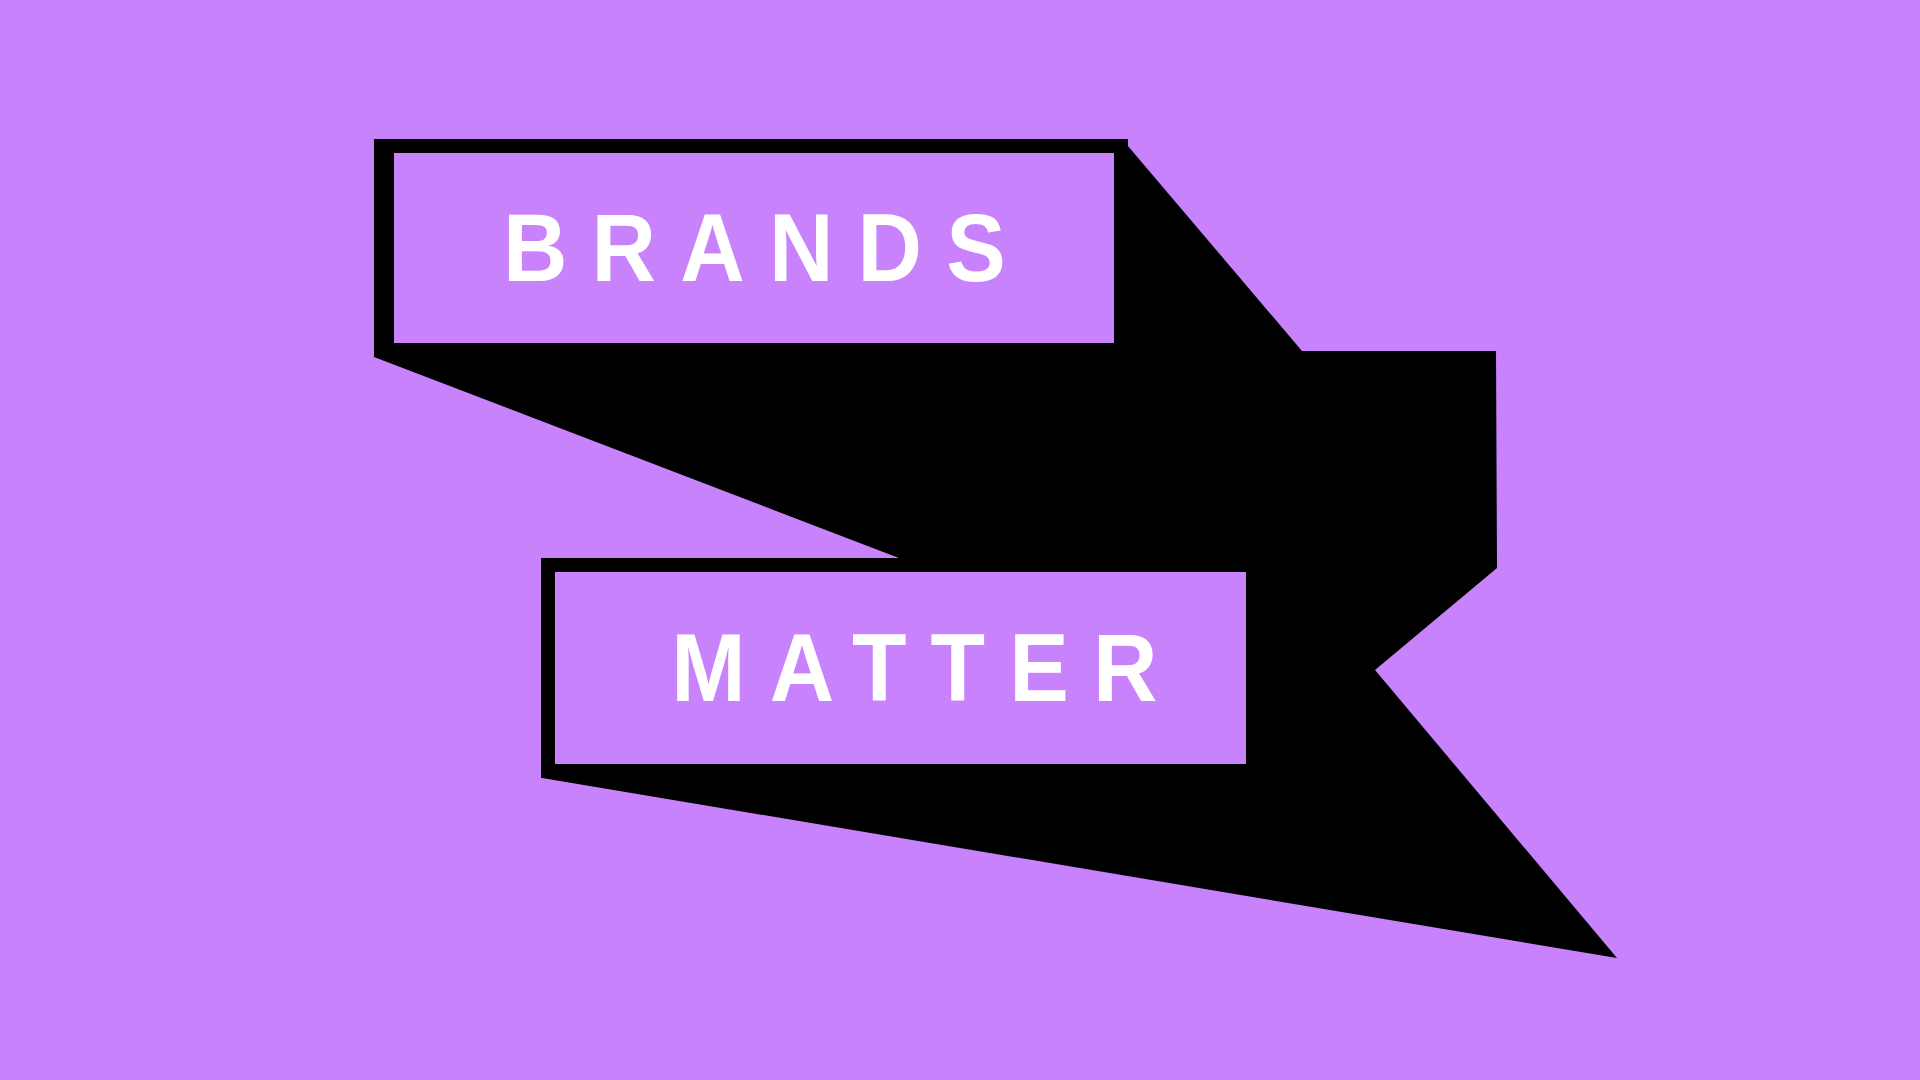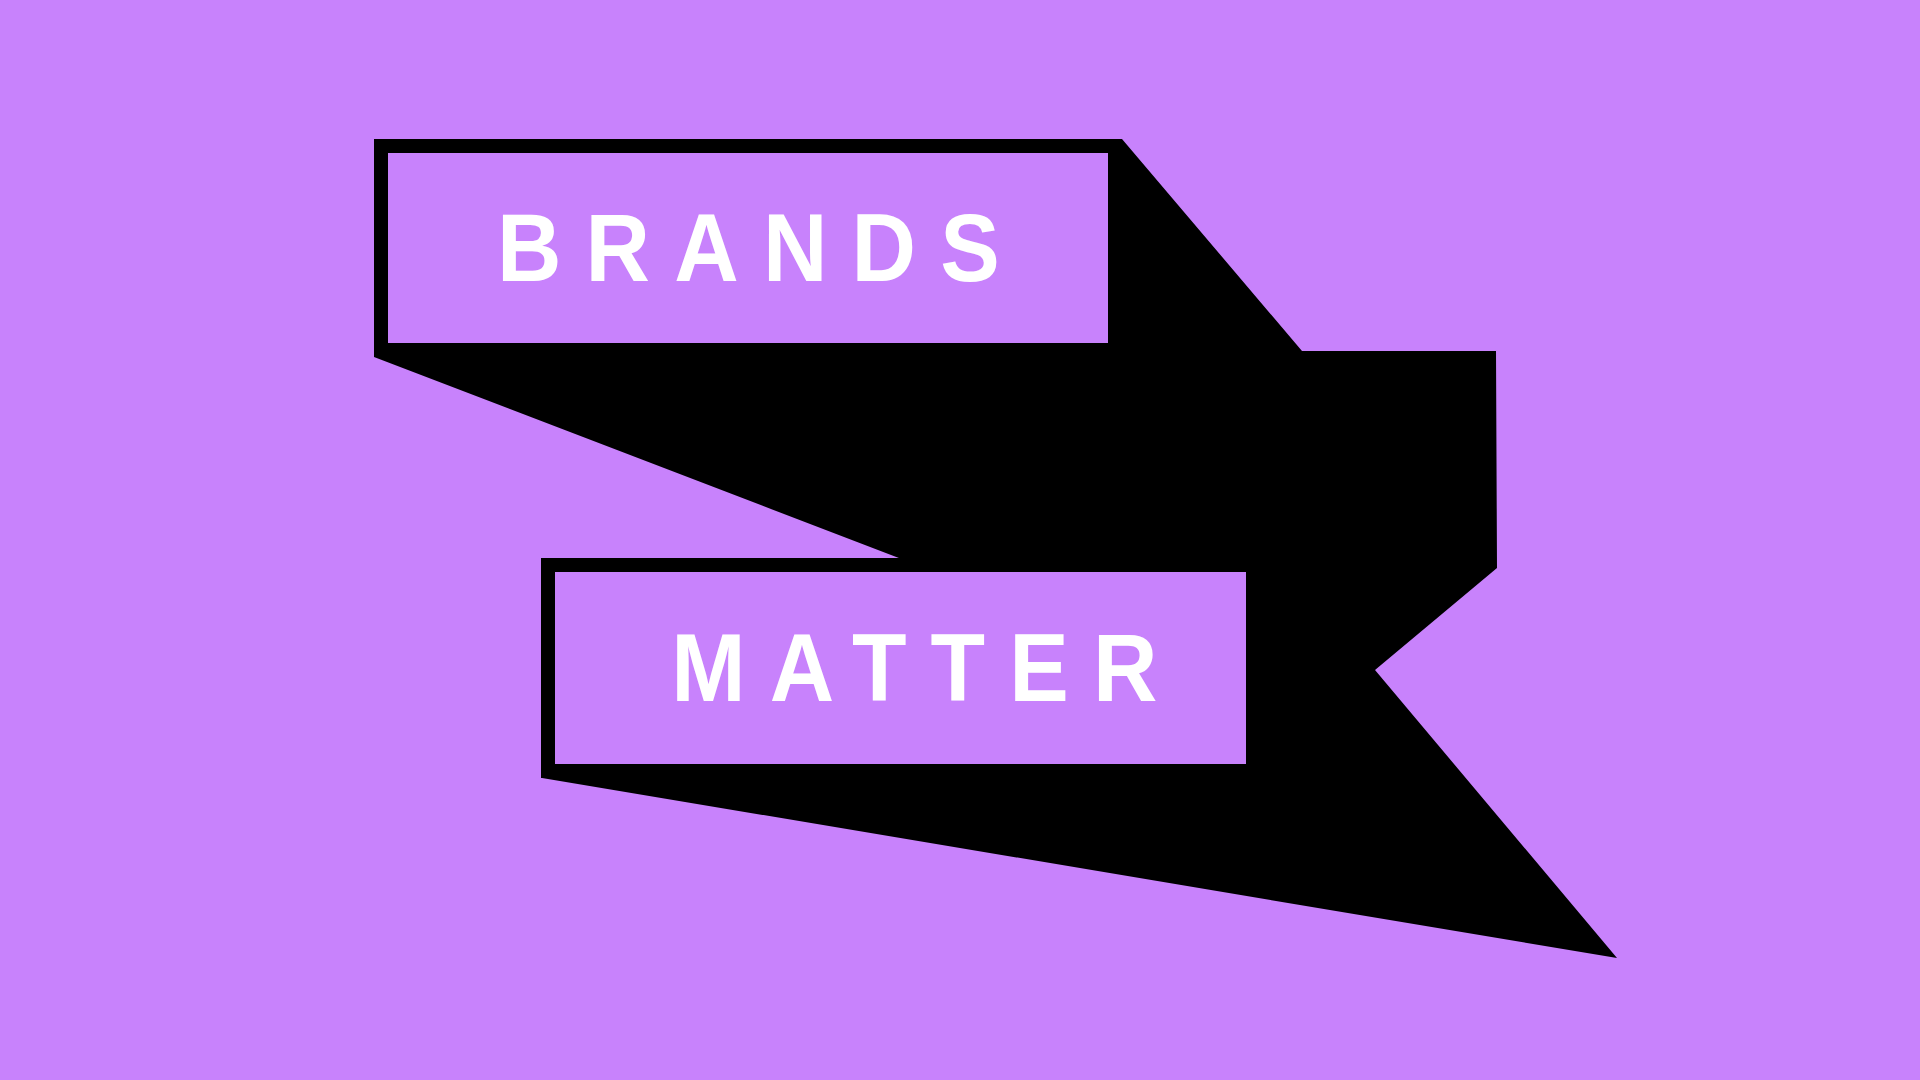--- a/index.html
+++ b/index.html
@@ -92,21 +92,21 @@
   <svg id="artboard" viewBox="0 0 1920 1080" width="1920" height="1080" preserveAspectRatio="none">
     <rect x="0" y="0" width="1920" height="1080" fill="#c882fc"></rect>
 
     <polygon points="374,139 1122,139 1302,351 1496,351 1497,568 1375,670 1617,958 542,778 542,558 925,568 374,357" fill="#000000"></polygon>
 
     <polygon points="374,357 374,357 925,568 925,568" fill="#000000"></polygon>
 
     <polygon points="1302,351 1496,351 1496,568 1302,568" fill="#000000"></polygon>
   </svg>
 
-  <div class="banner" id="banner-brands" style="background: rgb(200, 130, 252); border-color: rgb(0, 0, 0);">
+  <div class="banner" id="banner-brands" style="background: rgb(200, 130, 252); border-color: rgb(0, 0, 0); margin-left: 6px;">
     <span class="word" style="color: rgb(255, 255, 255);">BRANDS</span>
   </div>
 
 
   <div class="banner" id="banner-matter" style="background: rgb(200, 130, 252); border-color: rgb(0, 0, 0); padding-left: 28px;">
     <span class="word" style="color: rgb(255, 255, 255);">MATTER</span>
   </div>
 
 </div>
 

